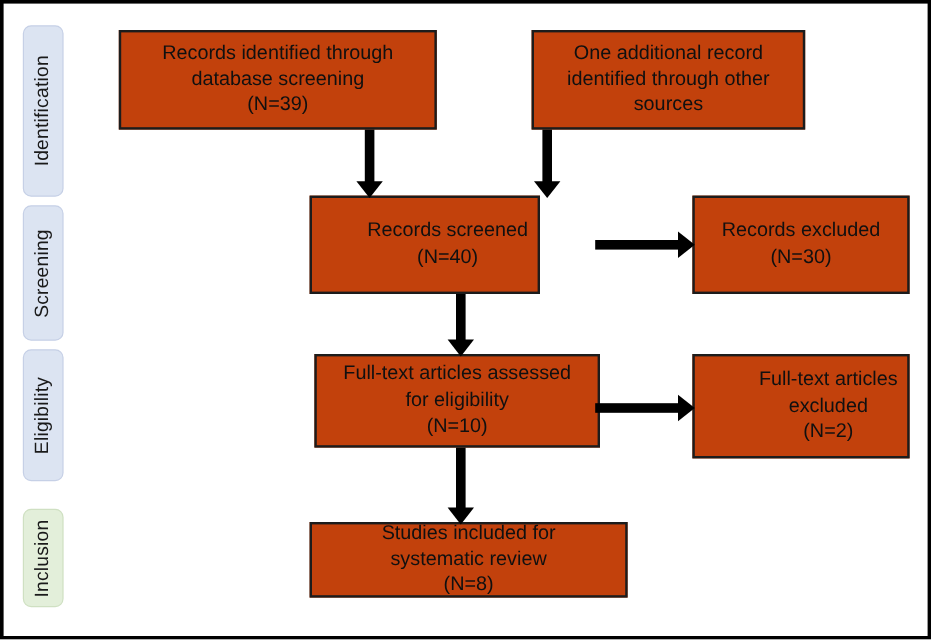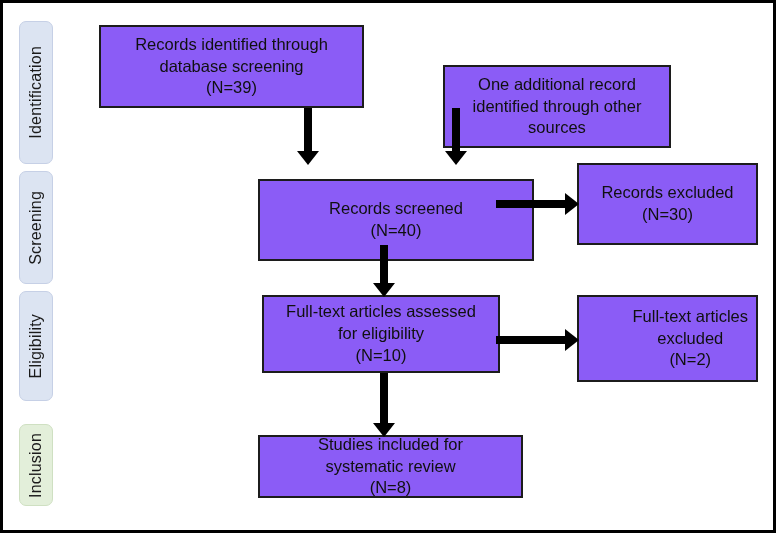--- a/index.html
+++ b/index.html
@@ -48,38 +48,38 @@
 
   #stage-identification { top: 18px;  height: 143px; }
   #stage-screening      { top: 168px; height: 113px; }
   #stage-eligibility    { top: 288px; height: 110px; }
   #stage-inclusion      { top: 421px; height: 82px;  }
 
   
   .flow-box {
     position: absolute;
     box-sizing: border-box;
-    background: #8b5cf6;
+    background: #c2410c;
     border: 2px solid #1c1c1c;
     display: flex;
     align-items: center;
     justify-content: center;
     text-align: center;
     padding: 4px 8px;
   }
   .flow-box .box-text {
     font-size: 16.5px;
     line-height: 1.32;
     color: #101010;
     white-space: pre-line;
   }
 
   #box-identified-db     { left: 96px;  top: 22px;  width: 265px; height: 83px; }
-  #box-additional-record { left: 440px; top: 22px;  width: 228px; height: 83px; margin-top: 40px; }
-  #box-records-screened  { left: 255px; top: 176px; width: 276px; height: 82px; }
+  #box-additional-record { left: 440px; top: 22px;  width: 228px; height: 83px; }
+  #box-records-screened  { left: 255px; top: 160px; width: 192px; height: 82px; justify-content: flex-end; }
   #box-records-excluded  { left: 574px; top: 160px; width: 181px; height: 82px; }
   #box-fulltext-assessed { left: 259px; top: 292px; width: 238px; height: 78px; }
   #box-fulltext-excluded { left: 574px; top: 292px; width: 181px; height: 87px; justify-content: flex-end; }
   #box-studies-included  { left: 255px; top: 432px; width: 265px; height: 63px; }
 
   
   .arrow {
     position: absolute;
   }
   .arrow-v .shaft {

